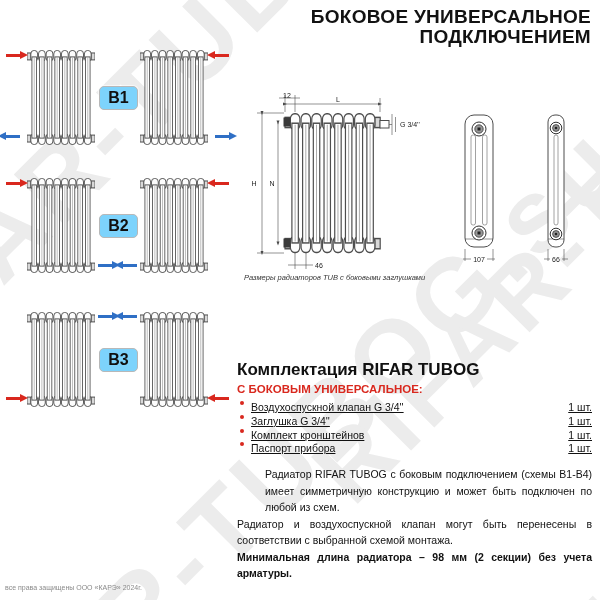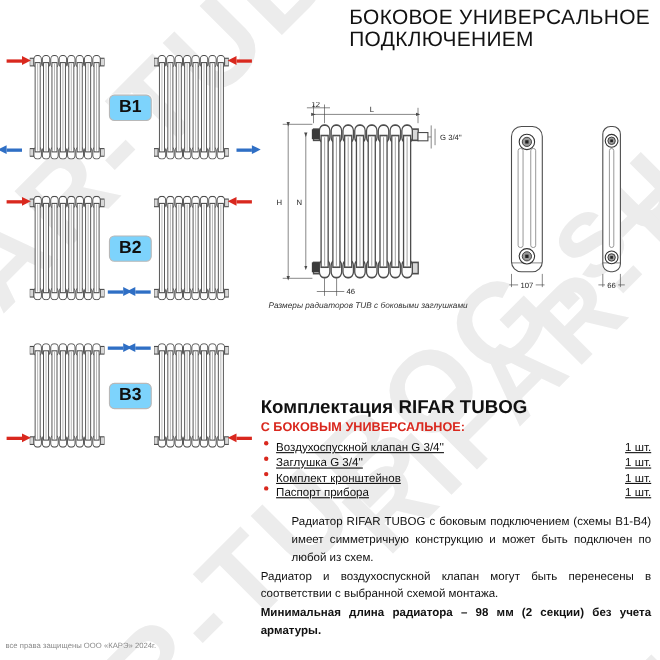--- a/index.html
+++ b/index.html
@@ -11,22 +11,22 @@
   .wm{
     position:absolute;z-index:0;white-space:nowrap;pointer-events:none;
     font-weight:800;font-size:104px;letter-spacing:6px;color:var(--watermark,#ececec);
     transform:rotate(-45deg);transform-origin:0 50%;
   }
   .wm1{left:-150px;top:330px;}
   .wm2{left:-70px;top:760px;}
   .wm3{left:250px;top:930px;}
   .wm4{left:330px;top:430px;font-size:96px;}
   
-  .title{position:absolute;top:7px;right:9px;z-index:2;text-align:left;
-    font-size:19px;font-weight:400;line-height:20px;letter-spacing:.3px;color:#121212;}
+  .title{position:absolute;top:7px;right:9px;z-index:2;text-align:right;
+    font-size:19px;font-weight:700;line-height:20px;letter-spacing:.3px;color:#121212;}
   
   .scheme{position:absolute;left:0;width:236px;height:96px;z-index:2;}
   #b1{top:50px}#b2{top:178px}#b3{top:312px}#b4{top:443px}
   .radL{position:absolute;left:27px;top:0;}
   .radR{position:absolute;left:140px;top:0;}
   .rad{width:68px;height:95px;}
   .badge{
     position:absolute;left:99px;top:36px;width:37px;height:22px;background:#7dd3fc;
     border:1px solid #b8b8b8;border-radius:5px;display:flex;align-items:center;justify-content:center;
     font-size:16px;font-weight:800;color:#101010;box-shadow:0 0 0 1px rgba(255,255,255,.6);

